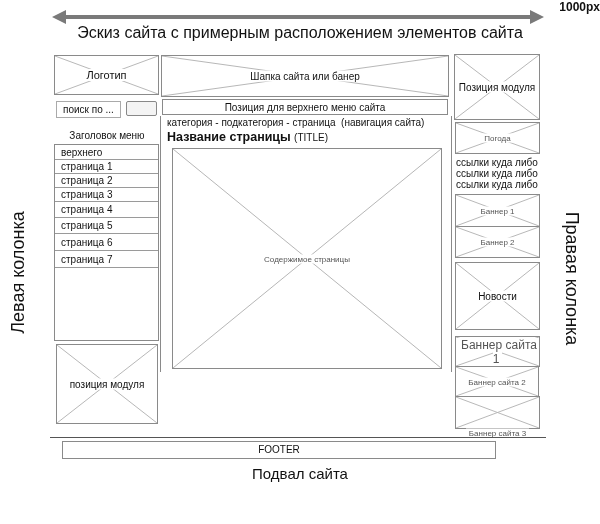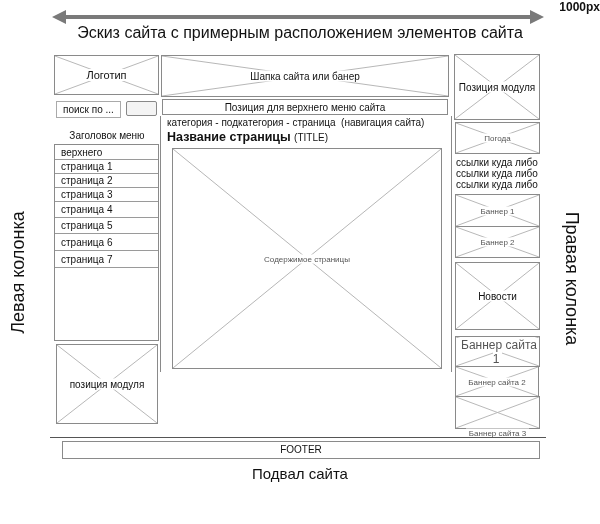--- a/index.html
+++ b/index.html
@@ -158,16 +158,16 @@
 </div>
 <div class="box xbox" style="left:455px;top:396px;width:85px;height:33px;">
   <svg viewBox="0 0 85 33" preserveAspectRatio="none">
       <line x1="0" y1="0" x2="85" y2="33"></line>
       <line x1="85" y1="0" x2="0" y2="33"></line>
     </svg>
   <div class="xlabel" style="font-size:8px;color:#555;margin-top:20px;"><span>Баннер сайта 3</span></div>
 </div>
 
 <div class="abs" style="left:50px;top:437px;width:496px;height:1px;background:#555;"></div>
-<div class="box" style="left:62px;top:441px;width:478px;height:18px;">
+<div class="box" style="left:62px;top:441px;width:434px;height:18px;">
   <div style="position:absolute;left:0;right:0;top:2px;text-align:center;font-size:10px;">FOOTER</div>
 </div>
 <div class="abs" style="left:0;width:600px;top:465px;text-align:center;font-size:15px;">Подвал сайта</div>
 
 </body></html>

